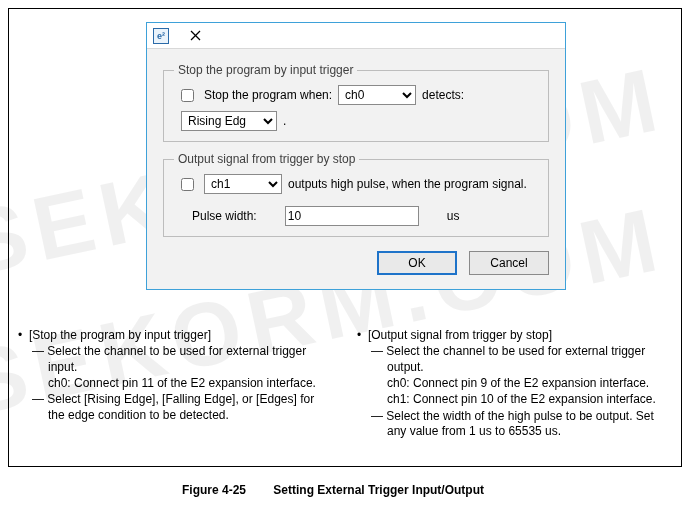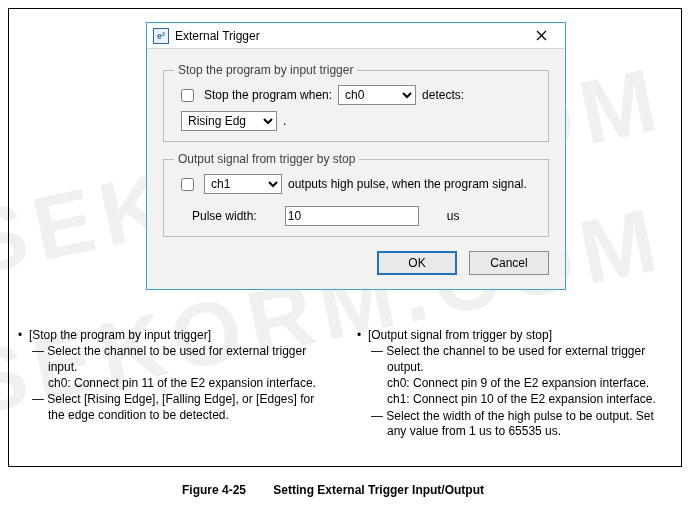--- a/index.html
+++ b/index.html
@@ -140,21 +140,20 @@
 <body>
 
 <div class="watermark" style="left:-40px; top:120px;">SEKORM.COM</div>
 <div class="watermark" style="left:-40px; top:260px;">SEKORM.COM</div>
 
 <div class="page-frame"></div>
 
 <div class="dialog">
   <div class="titlebar">
     <div class="appicon">e²</div>
-    <div class="title">External Trigger</div>
     <div class="closebtn">
       <svg width="11" height="11" viewBox="0 0 11 11">
         <line x1="1" y1="1" x2="10" y2="10" stroke="#000" stroke-width="1.3"></line>
         <line x1="10" y1="1" x2="1" y2="10" stroke="#000" stroke-width="1.3"></line>
       </svg>
     </div>
   </div>
   <div class="client">
 
     <fieldset class="group">

